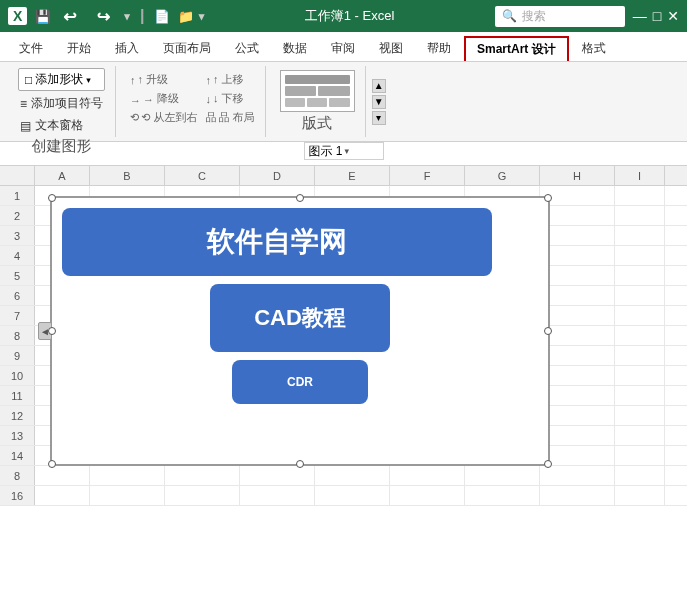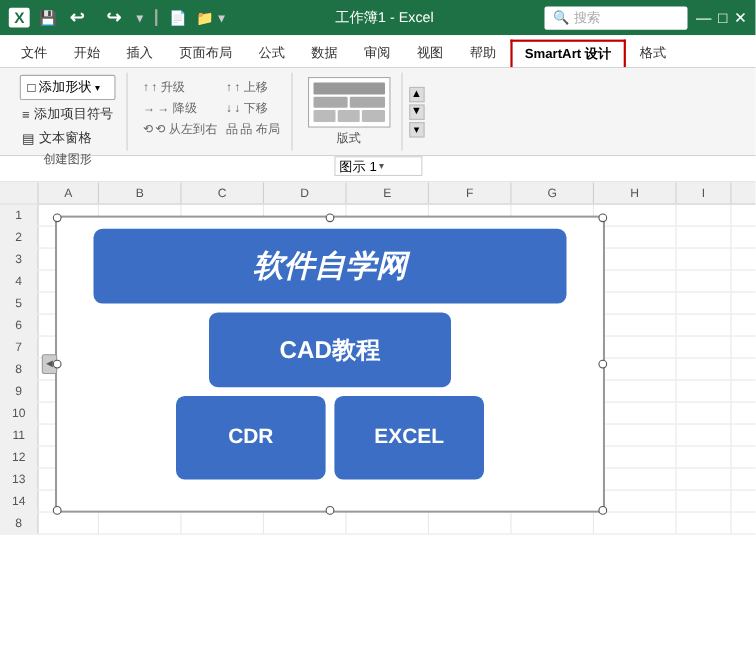--- a/index.html
+++ b/index.html
@@ -60,21 +60,21 @@
     .ribbon-group {
       display: flex;
       flex-direction: column;
       align-items: center;
       border-right: 1px solid #d0d0d0;
       padding: 2px 10px;
       min-width: 80px;
     }
     .ribbon-group:last-child { border-right: none; }
     .ribbon-group-label {
-      font-size: 11px;
+      font-size: 15px;
       color: #555;
       margin-top: auto;
       padding-top: 2px;
     }
     .ribbon-btn {
       display: flex;
       align-items: center;
       gap: 4px;
       font-size: 12px;
       color: #333;
@@ -223,22 +223,21 @@
       height: 100%;
       background: white;
       padding: 10px;
       display: flex;
       flex-direction: column;
       gap: 8px;
     }
 
     .sa-top-row {
       display: flex;
-      justify-content: center;
-      font-style: italic;
+      justify-content: flex-start;
     }
 
     .sa-mid-row {
       display: flex;
       gap: 8px;
       justify-content: center;
     }
 
     .sa-bot-row {
       display: flex;
@@ -258,33 +257,33 @@
       cursor: pointer;
     }
 
     .sa-box-top {
       width: 430px;
       height: 68px;
       font-size: 28px;
     }
 
     .sa-box-mid-left {
-      width: 220px;
+      width: 180px;
       height: 68px;
     }
 
     .sa-box-mid-right {
       width: 200px;
       height: 68px;
     }
 
     .sa-box-bot-small {
       width: 136px;
-      height: 76px;
-      font-size: 19px;
+      height: 44px;
+      font-size: 12px;
     }
 
     
     .handle {
       position: absolute;
       width: 8px;
       height: 8px;
       background: white;
       border: 1px solid #555;
       border-radius: 50%;
@@ -639,20 +638,32 @@
           <div class="cell cell-A"></div>
           <div class="cell cell-B"></div>
           <div class="cell cell-C"></div>
           <div class="cell cell-D"></div>
           <div class="cell cell-E"></div>
           <div class="cell cell-F"></div>
           <div class="cell cell-G"></div>
           <div class="cell cell-H"></div>
           <div class="cell cell-I"></div>
         </div>
+      <div class="sheet-row">
+          <div class="row-num">16</div>
+          <div class="cell cell-A"></div>
+          <div class="cell cell-B"></div>
+          <div class="cell cell-C"></div>
+          <div class="cell cell-D"></div>
+          <div class="cell cell-E"></div>
+          <div class="cell cell-F"></div>
+          <div class="cell cell-G"></div>
+          <div class="cell cell-H"></div>
+          <div class="cell cell-I"></div>
+        </div>
     </div>
   </div>
 
   <div class="smartart-container" style="position:absolute;top:30px;left:50px;width:500px;height:270px;border:2px solid #999;background:white;">
 
     <div class="arrow-handle-left">◄</div>
 
     <div class="handle" style="top:-4px;left:-4px;"></div>
     <div class="handle" style="top:-4px;left:50%;transform:translateX(-50%);"></div>
     <div class="handle" style="top:-4px;right:-4px;"></div>
@@ -673,19 +684,16 @@
       <div class="sa-mid-row">
         <div class="sa-box sa-box-mid-left">
           <span>CAD教程</span>
         </div>
       </div>
 
       <div class="sa-bot-row">
         <div class="sa-box sa-box-bot-small">
           <span>CDR</span>
         </div>
-        <div class="sa-box sa-box-bot-small">
-          <span>EXCEL</span>
-        </div>
       </div>
     </div>
   </div>
 </div>
 
 </body></html>

